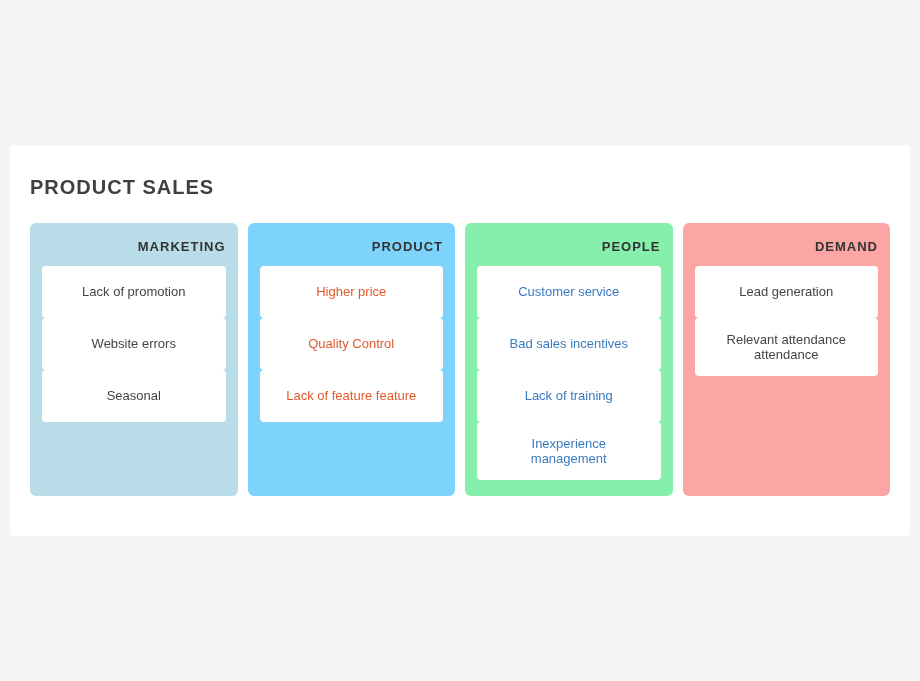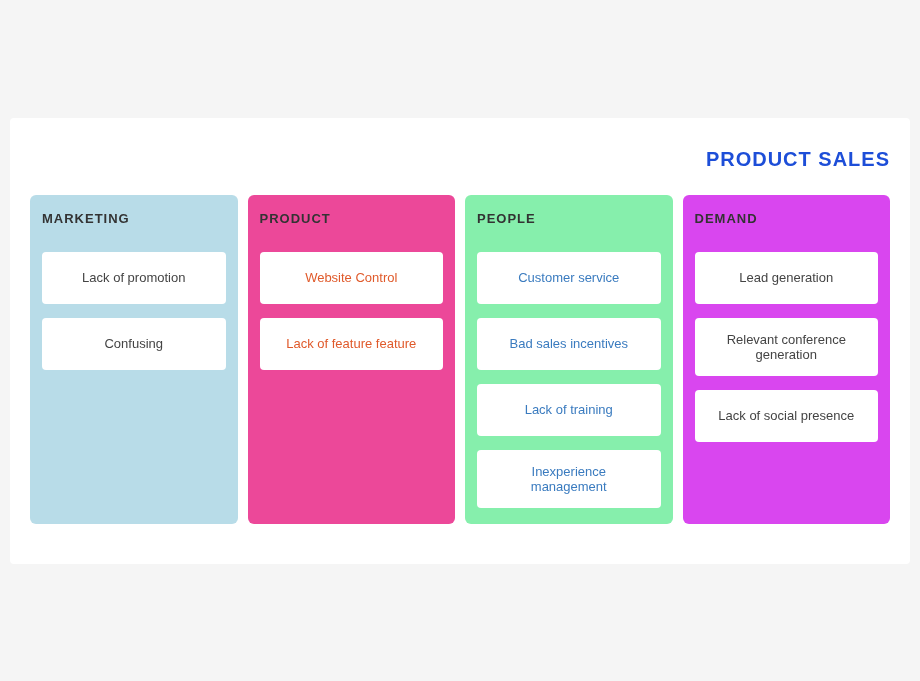--- a/index.html
+++ b/index.html
@@ -19,58 +19,58 @@
     }
 
     .page-container {
       background: #ffffff;
       width: 900px;
       padding: 30px 20px 40px;
       border-radius: 4px;
     }
 
     .page-title {
-      text-align: right;
+      text-align: left;
       font-size: 20px;
       font-weight: bold;
       letter-spacing: 1px;
-      color: #1d4ed8;
+      color: #404040;
       margin-bottom: 24px;
     }
 
     .columns-wrapper {
       display: flex;
       gap: 10px;
       justify-content: center;
     }
 
     .column {
       border-radius: 6px;
       padding: 16px 12px;
       flex: 1;
       display: flex;
       flex-direction: column;
-      align-items: flex-start;
-      gap: 14px;
+      align-items: flex-end;
+      gap: 0;
     }
 
     .column-marketing {
       background: #b8dce8;
     }
 
     .column-product {
-      background: #ec4899;
+      background: #7dd3fc;
     }
 
     .column-people {
       background: #86efac;
     }
 
     .column-demand {
-      background: #d946ef;
+      background: #fca5a5;
     }
 
     .column-header {
       font-weight: bold;
       font-size: 13px;
       letter-spacing: 1px;
       color: #333;
       text-align: center;
       margin-bottom: 8px;
       padding-bottom: 4px;
@@ -105,34 +105,35 @@
 </head>
 <body>
 
 <div class="page-container">
   <div class="page-title">PRODUCT SALES</div>
   <div class="columns-wrapper">
 
   <div class="column column-marketing">
         <div class="column-header">MARKETING</div>
         <div class="card card-default">Lack of promotion</div>
-        <div class="card card-default">Confusing</div>
+        <div class="card card-default">Website errors</div>
+        <div class="card card-default">Seasonal</div>
       </div>
       <div class="column column-product">
         <div class="column-header">PRODUCT</div>
-        <div class="card card-red">Website Control</div>
+        <div class="card card-red">Higher price</div>
+        <div class="card card-red">Quality Control</div>
         <div class="card card-red">Lack of feature feature</div>
       </div>
       <div class="column column-people">
         <div class="column-header">PEOPLE</div>
         <div class="card card-blue">Customer service</div>
         <div class="card card-blue">Bad sales incentives</div>
         <div class="card card-blue">Lack of training</div>
         <div class="card card-blue">Inexperience management</div>
       </div>
       <div class="column column-demand">
         <div class="column-header">DEMAND</div>
         <div class="card card-default">Lead generation</div>
-        <div class="card card-default">Relevant conference generation</div>
-        <div class="card card-default">Lack of social presence</div>
+        <div class="card card-default">Relevant attendance attendance</div>
       </div>
     </div>
 </div>
 
 </body></html>

